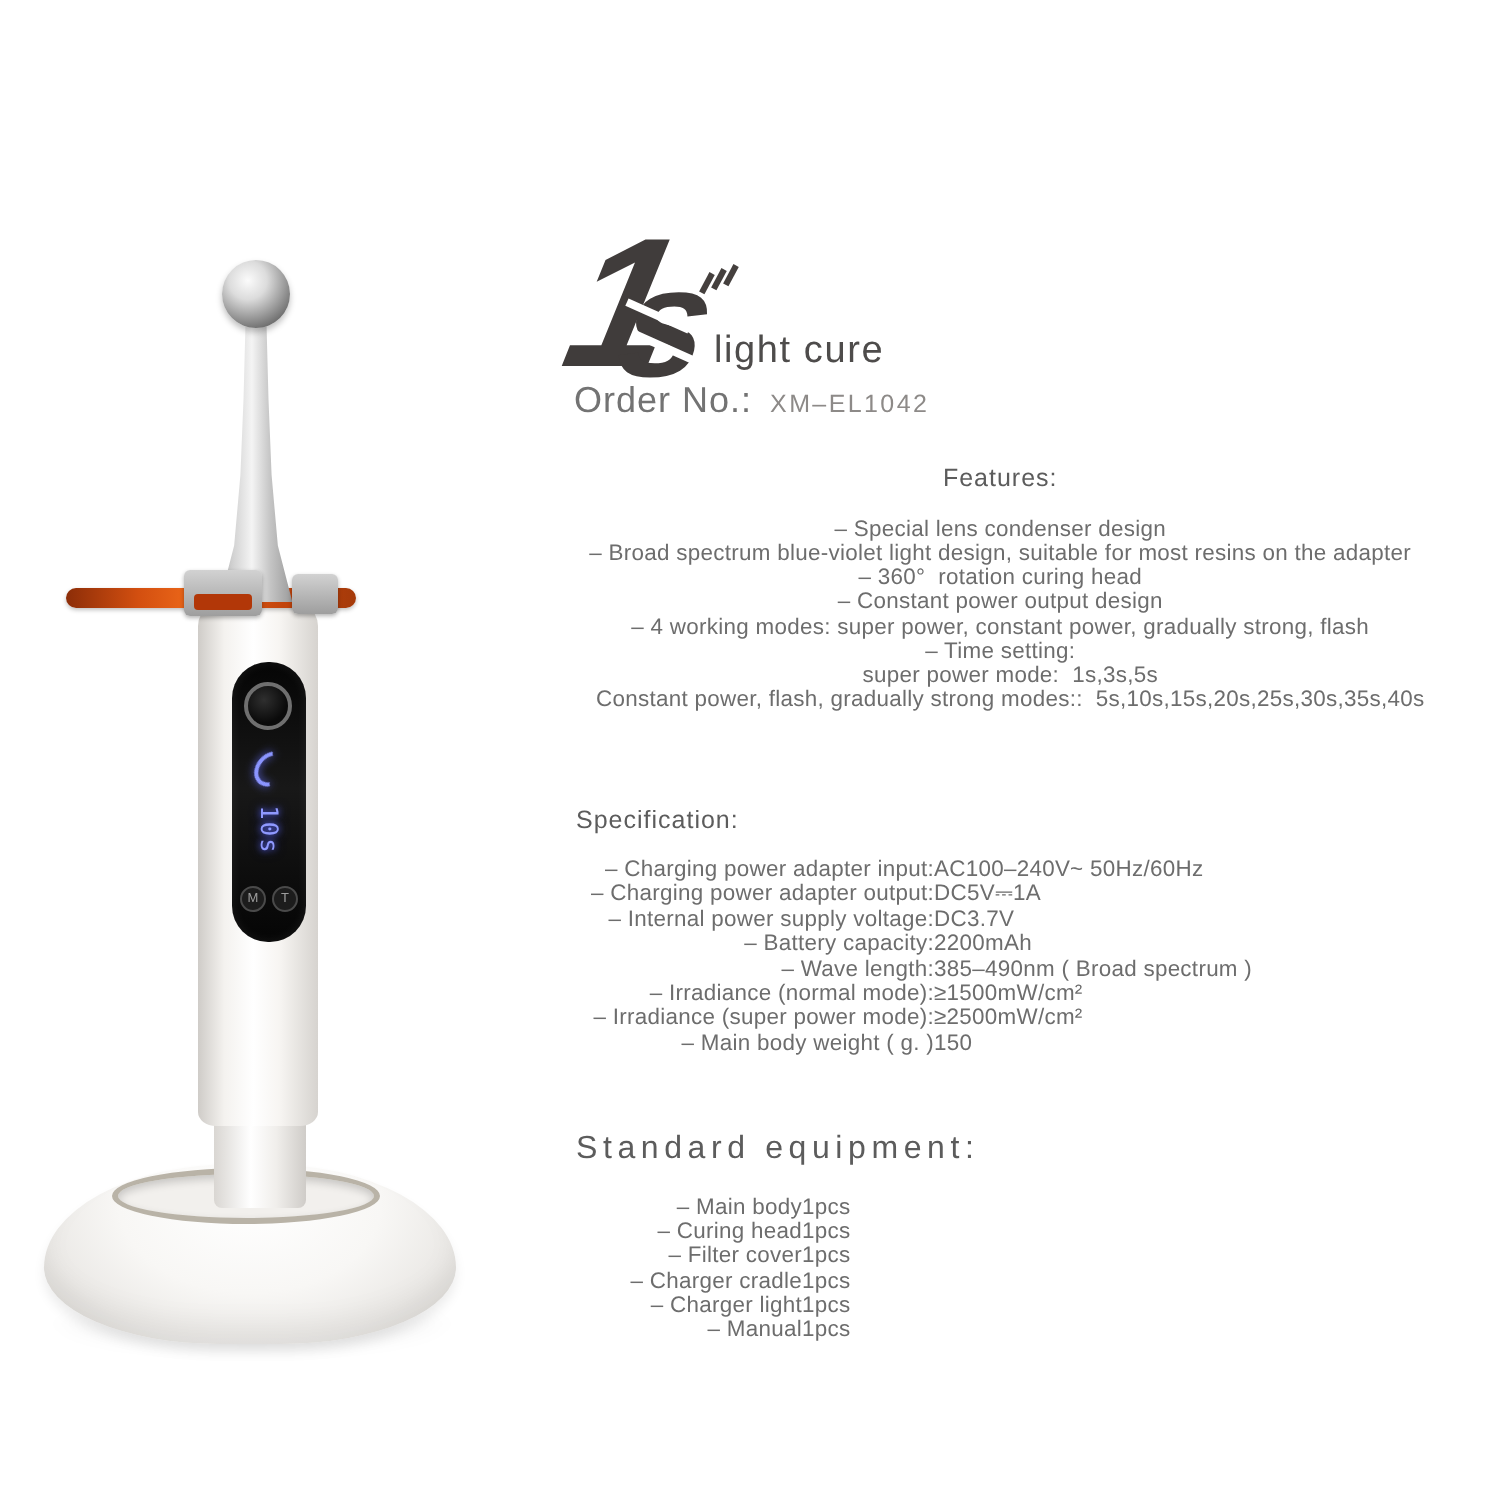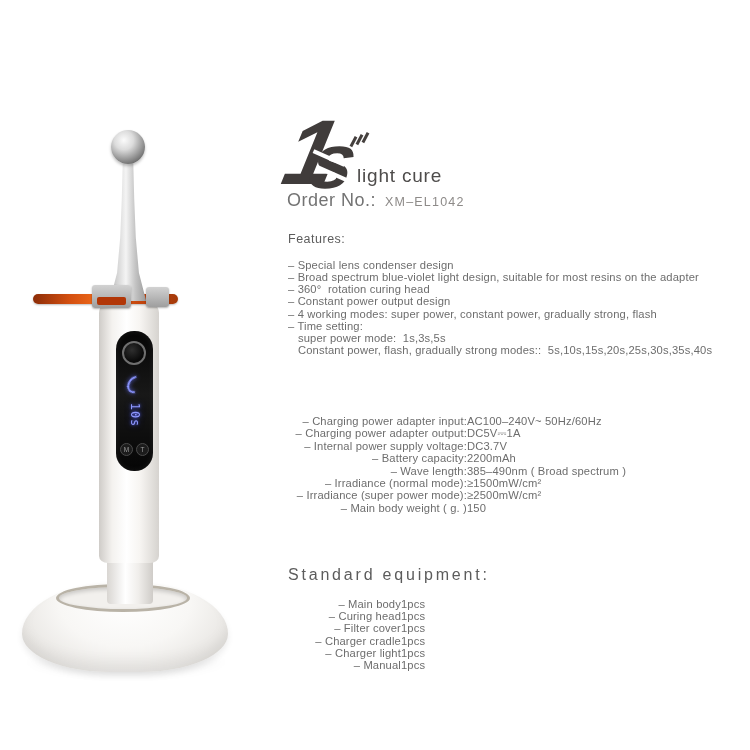--- a/index.html
+++ b/index.html
@@ -33,21 +33,21 @@
   .tagline{
     position:absolute;left:71px;top:45px;
     font-size:19px;color:#4e4c4b;letter-spacing:0.8px;
   }
   .order{left:287px;top:190px;white-space:nowrap;}
   .order-label{font-size:18px;color:#737373;letter-spacing:0.5px;}
   .order-value{font-size:12.5px;color:#8d8a88;letter-spacing:1.2px;margin-left:9px;}
 
   
   .sec-h{font-size:12.5px;color:#5c5c5c;letter-spacing:0.5px;}
-  .features{left:288px;top:232px;}
+  .features{left:288px;top:232px;text-align:center;}
   .flist{margin-top:13px;}
   .fline{font-size:11.2px;line-height:12.15px;color:#6d6d6d;letter-spacing:0.15px;white-space:pre;}
   .fline.indent{padding-left:10px;}
 
   .spec{left:288px;top:403px;}
   .slist{margin-top:12px;text-align:right;}
   .srow{display:flex;font-size:11.2px;line-height:12.4px;color:#6d6d6d;letter-spacing:0.15px;white-space:pre;}
   .sl{width:179px;flex:none;}
   .sv{flex:none;}
 
@@ -188,20 +188,21 @@
     <div class="fline">– 360°  rotation curing head</div>
     <div class="fline">– Constant power output design</div>
     <div class="fline">– 4 working modes: super power, constant power, gradually strong, flash</div>
     <div class="fline">– Time setting:</div>
     <div class="fline indent">super power mode:  1s,3s,5s</div>
     <div class="fline indent">Constant power, flash, gradually strong modes::  5s,10s,15s,20s,25s,30s,35s,40s</div>
   </div>
 </div>
 
 <div class="abs spec">
+  <div class="sec-h">Specification:</div>
   <div class="slist">
     <div class="srow"><span class="sl">– Charging power adapter input:</span><span class="sv">AC100–240V~ 50Hz/60Hz</span></div>
     <div class="srow"><span class="sl">– Charging power adapter output:</span><span class="sv">DC5V⎓1A</span></div>
     <div class="srow"><span class="sl">– Internal power supply voltage:</span><span class="sv">DC3.7V</span></div>
     <div class="srow"><span class="sl">– Battery capacity:</span><span class="sv">2200mAh</span></div>
     <div class="srow"><span class="sl">– Wave length:</span><span class="sv">385–490nm ( Broad spectrum )</span></div>
     <div class="srow"><span class="sl">– Irradiance (normal mode):</span><span class="sv">≥1500mW/cm²</span></div>
     <div class="srow"><span class="sl">– Irradiance (super power mode):</span><span class="sv">≥2500mW/cm²</span></div>
     <div class="srow"><span class="sl">– Main body weight ( g. )</span><span class="sv">150</span></div>
   </div>

